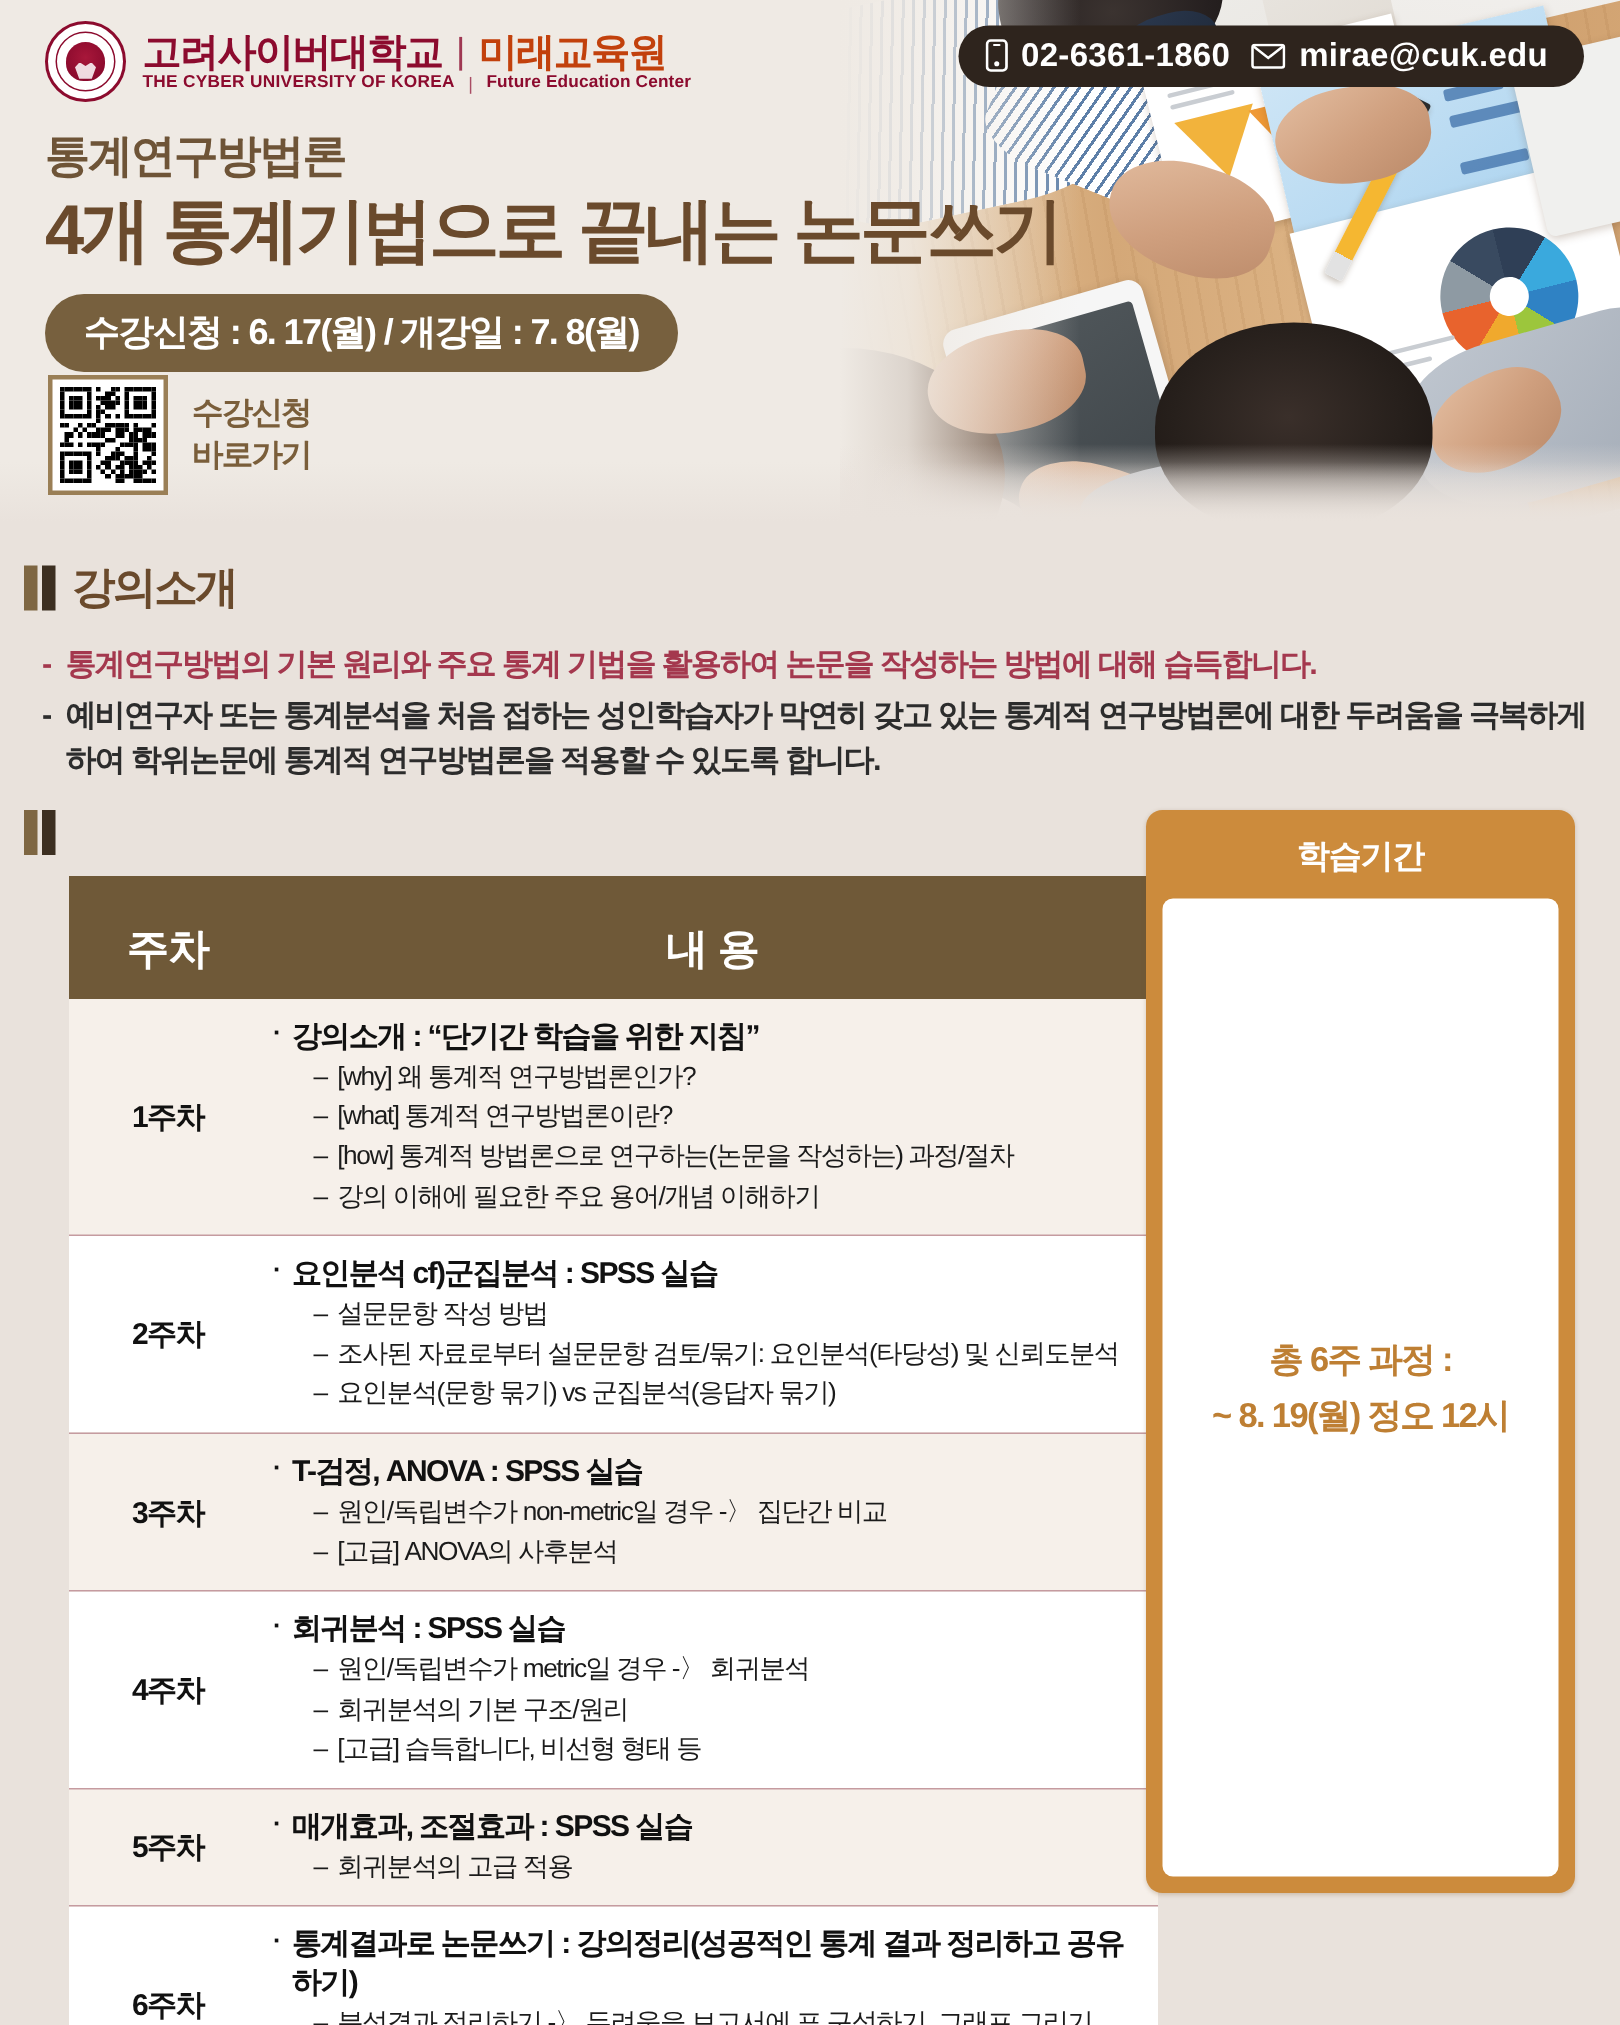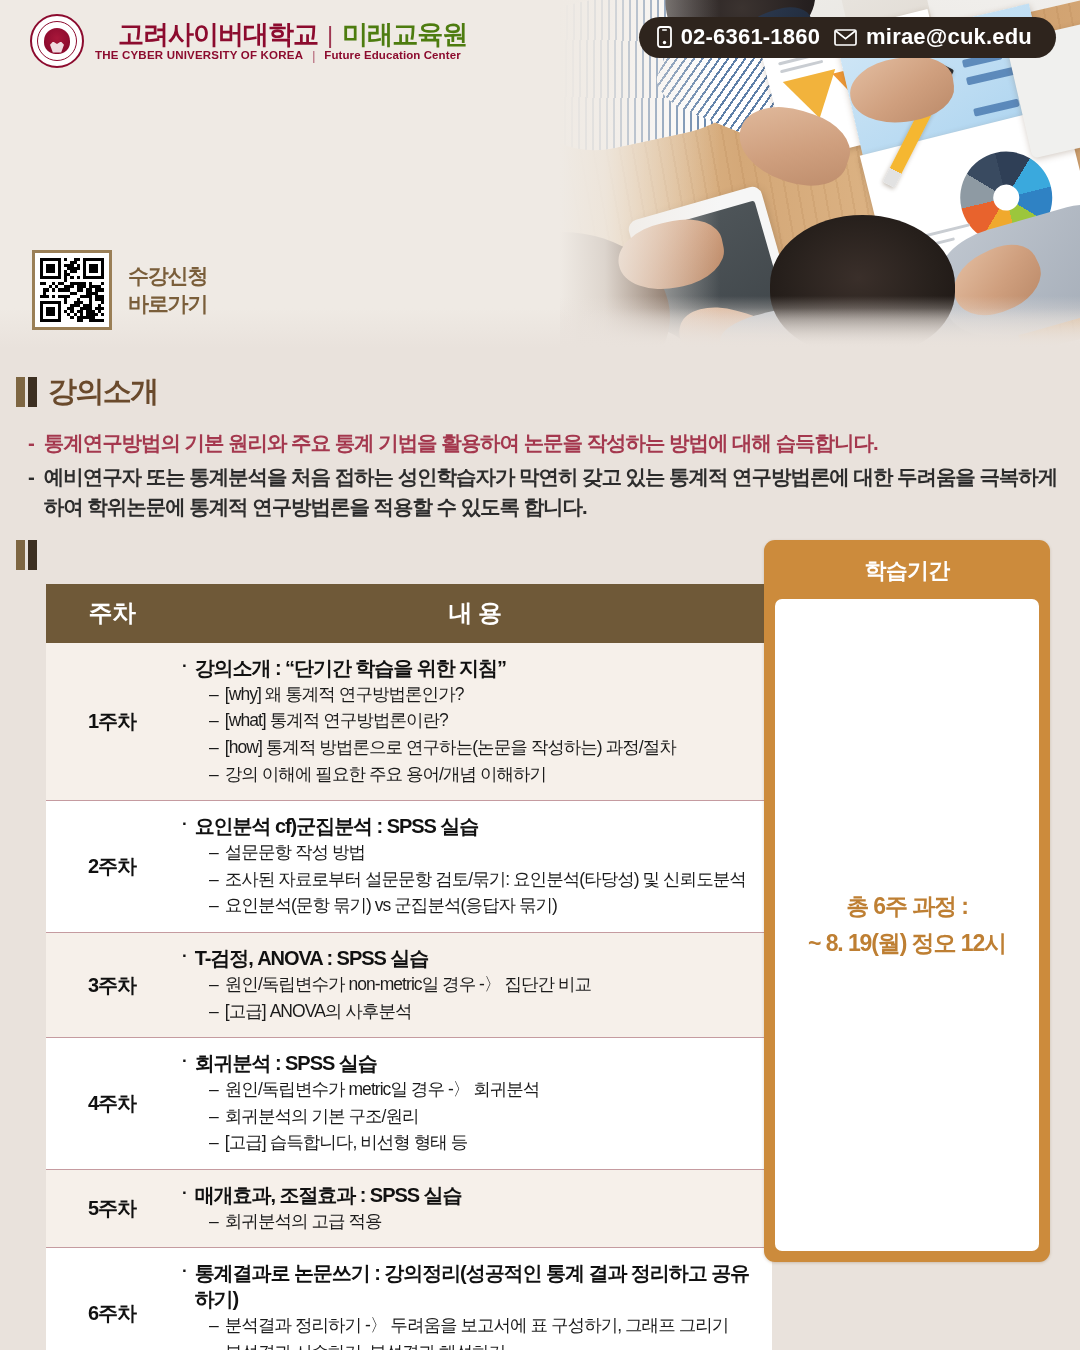--- a/index.html
+++ b/index.html
@@ -232,24 +232,24 @@
     background:radial-gradient(circle at 50% 40%,#a8173a,#8C0B2E 70%);
     position:relative;
   }
   .crest-inner::after{
     content:""; position:absolute; left:50%; top:52%; width:14px;height:11px;
     margin-left:-7px; background:#fff;
     clip-path:polygon(0 30%,22% 0,50% 22%,78% 0,100% 30%,80% 100%,20% 100%);
     opacity:.85;
   }
   .logo-texts{ display:flex; flex-direction:column; }
-  .logo-line1{ display:flex; align-items:flex-end; gap:9px;margin-left:23px; }
+  .logo-line1{ display:flex; align-items:flex-end; gap:9px; }
   .logo-ko{ font-size:26px; font-weight:bold; color:#8C0B2E; letter-spacing:-1px; line-height:1; }
   .logo-div{ color:#8C0B2E; font-size:24px; line-height:1; font-weight:300; opacity:.8; }
-  .logo-ko2{ font-size:26px; font-weight:bold; color:#4d7c0f; letter-spacing:-1px; line-height:1; }
+  .logo-ko2{ font-size:26px; font-weight:bold; color:#c2410c; letter-spacing:-1px; line-height:1; }
   .logo-line2{ display:flex; align-items:center; gap:9px; margin-top:3px; }
   .logo-en{ font-size:11.5px; font-weight:bold; color:#8C0B2E; letter-spacing:.2px; line-height:1; }
   .logo-div2{ color:#8C0B2E; font-size:12px; line-height:1; opacity:.7; }
   .logo-en2{ font-size:11.5px; font-weight:bold; color:#8C0B2E; letter-spacing:.1px; line-height:1; }
 
   
   .hero-text{ position:absolute; left:30px; top:88px; z-index:5; }
   .subject{
     font-size:30px; font-weight:bold; color:#6E5437;
     letter-spacing:-1.4px; line-height:1.1;
@@ -311,22 +311,22 @@
   .ttl{ margin-left:16px; }
 
   .tbl{
     position:relative;
     margin:14px 0 0 46px;
     width:726px;
     border-collapse:collapse;
   }
   .tbl thead th{
     background:#6F5938; color:#fff;
-    font-size:24px; font-weight:bold; letter-spacing:-.6px;
-    padding:13px 0 14px;
+    font-size:28px; font-weight:bold; letter-spacing:-.6px;
+    padding:30px 0 14px;
     border:none;
   }
   .th-week{ width:132px; }
   .tbl tbody td{
     border-top:1.6px solid #C59BA0;
     vertical-align:middle;
   }
   .tbl tbody tr:nth-child(odd) td{ background:#F6F0EA; }
   .tbl tbody tr:nth-child(even) td{ background:#FFFFFF; }
   .tbl tbody tr:first-child td{ border-top:none; }
@@ -491,20 +491,25 @@
         <span class="ico">
           <svg width="23" height="17" viewBox="0 0 23 17" aria-hidden="true">
             <rect x="1" y="1" width="21" height="15" rx="1.5" fill="none" stroke="#fff" stroke-width="1.7"></rect>
             <path d="M1.8 2 11.5 9.6 21.2 2" fill="none" stroke="#fff" stroke-width="1.7"></path>
           </svg>
         </span>
         <span>mirae@cuk.edu</span>
       </span>
     </div>
 
+    <div class="hero-text">
+      <div class="subject">통계연구방법론</div>
+      <div class="headline">4개 통계기법으로 끝내는 논문쓰기</div>
+      <div class="date-pill">수강신청 : 6. 17(월) / 개강일 : 7. 8(월)</div>
+    </div>
 
     <div class="qr-block">
       <div class="qr">
         <div class="qr-grid" id="qrGrid">
             <i></i>
             <i></i>
             <i></i>
             <i></i>
             <i></i>
             <i></i>

